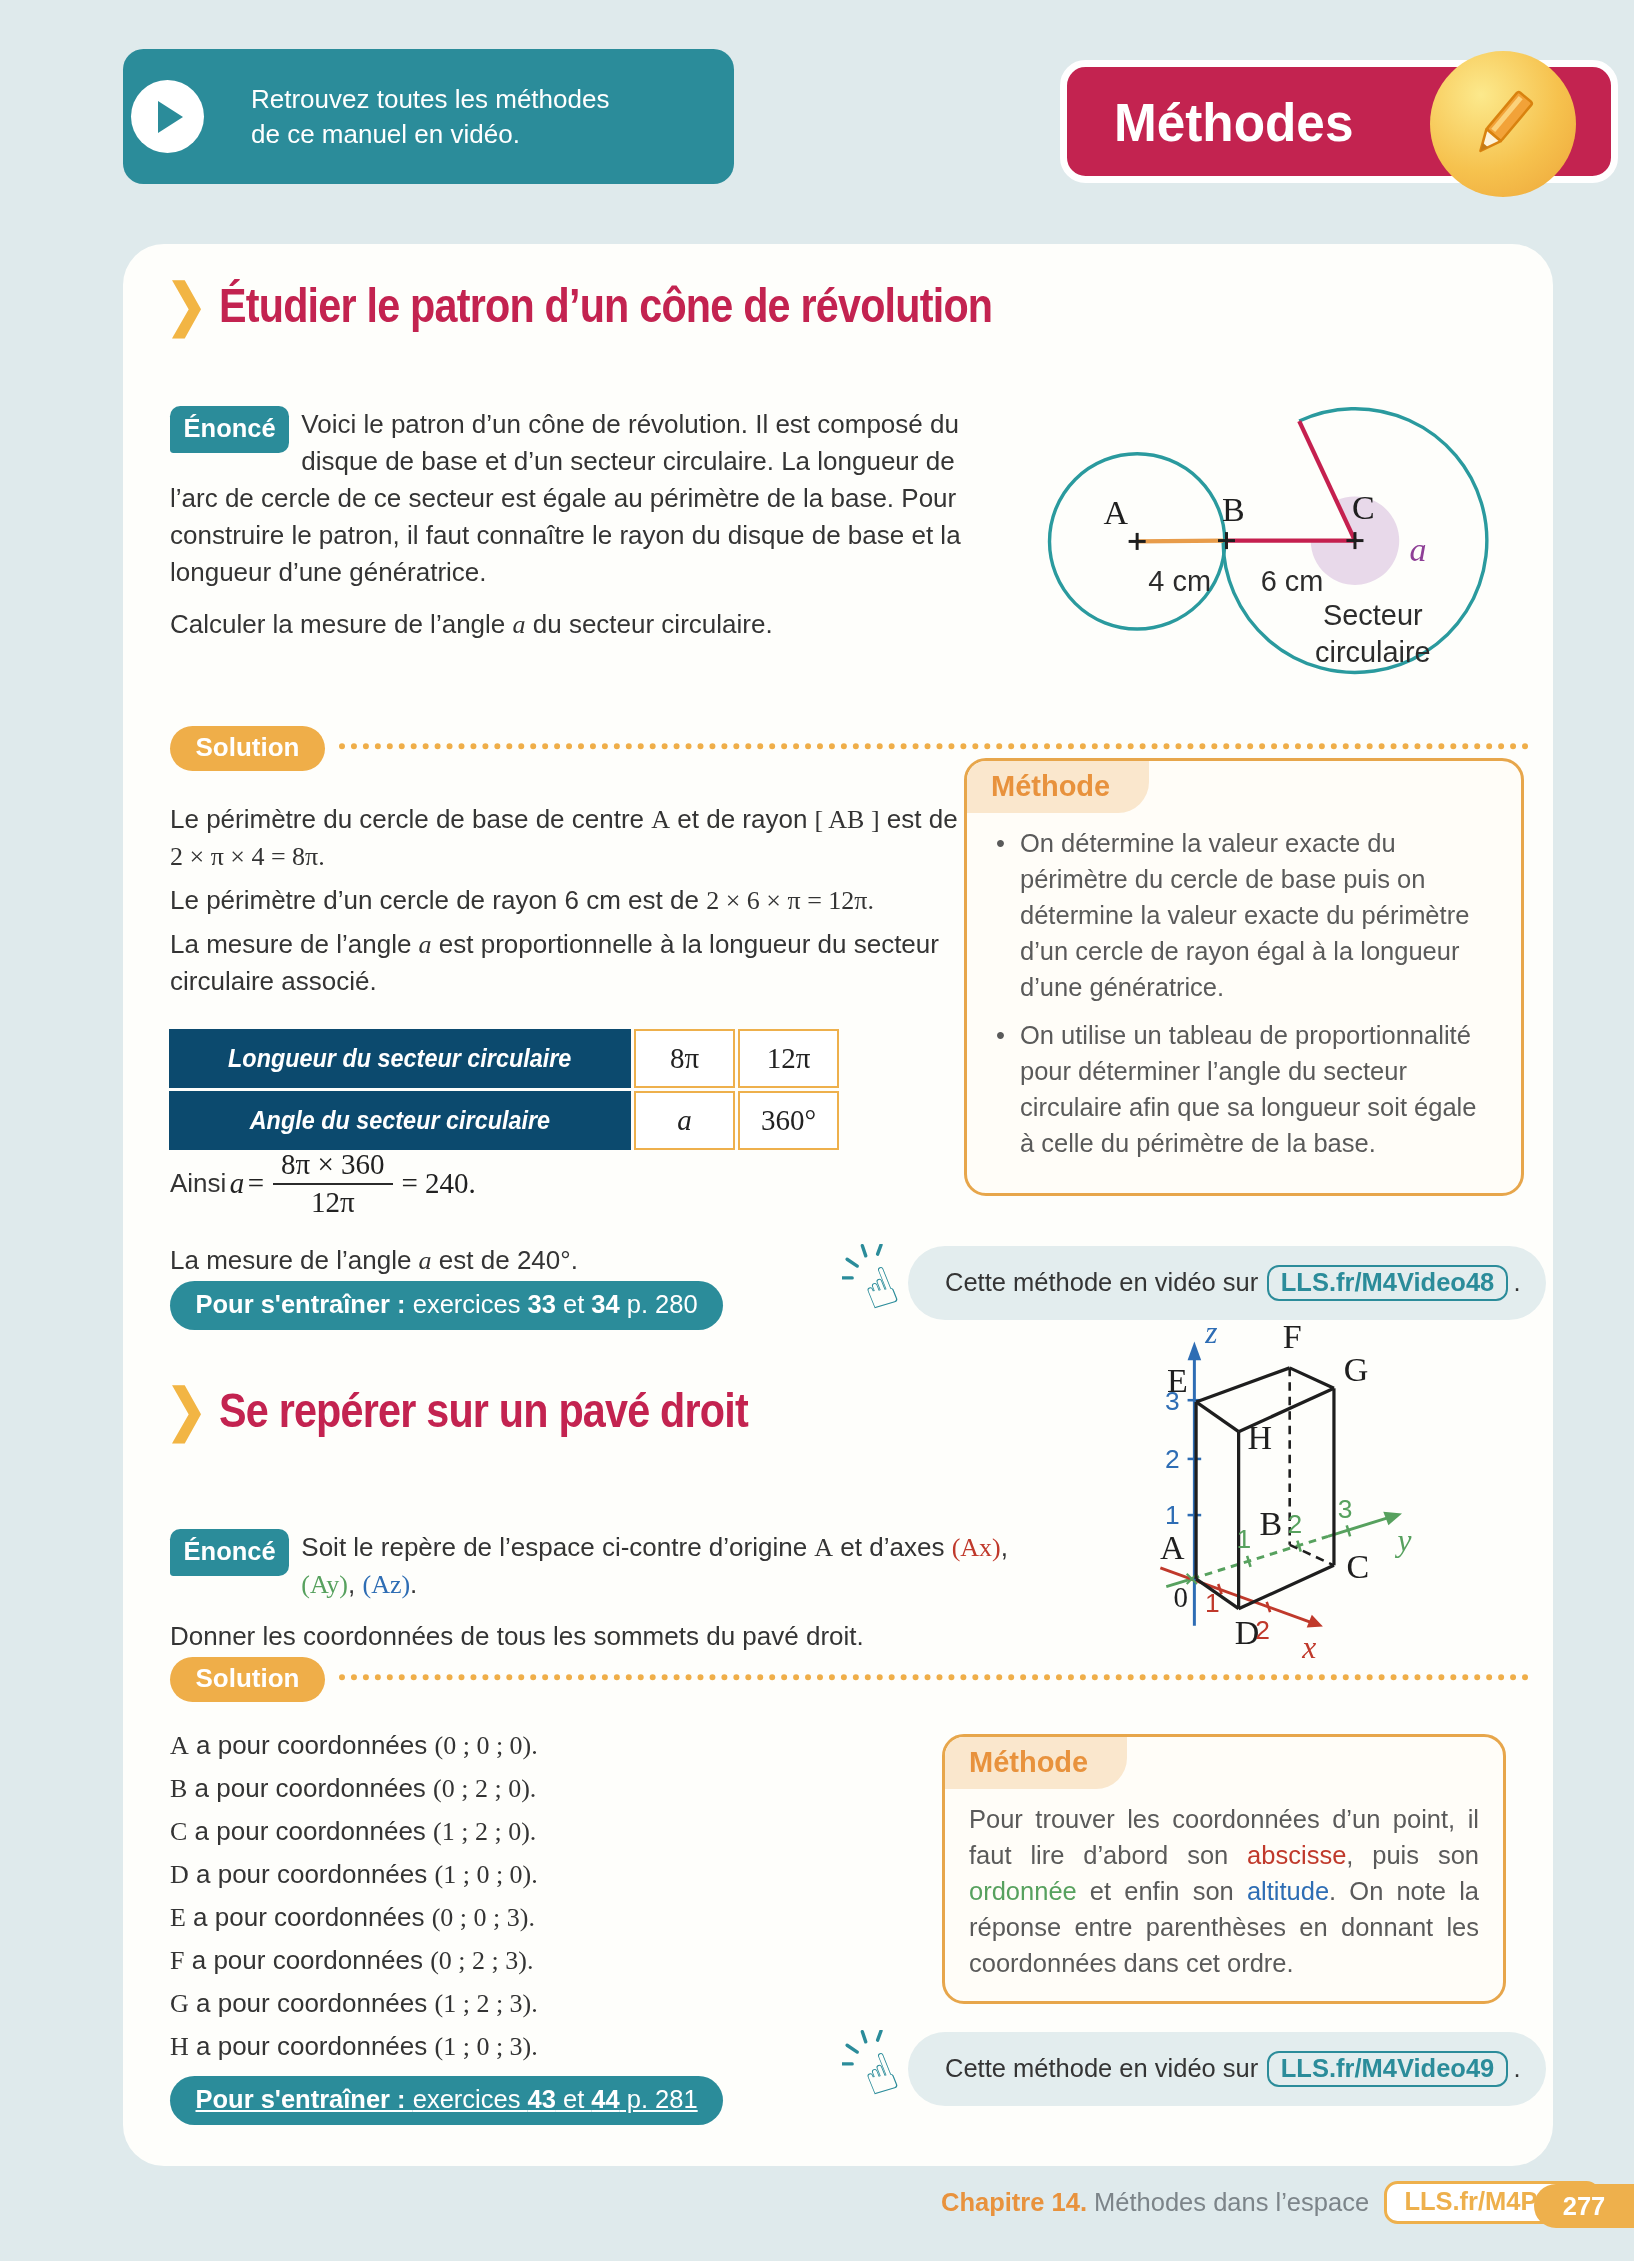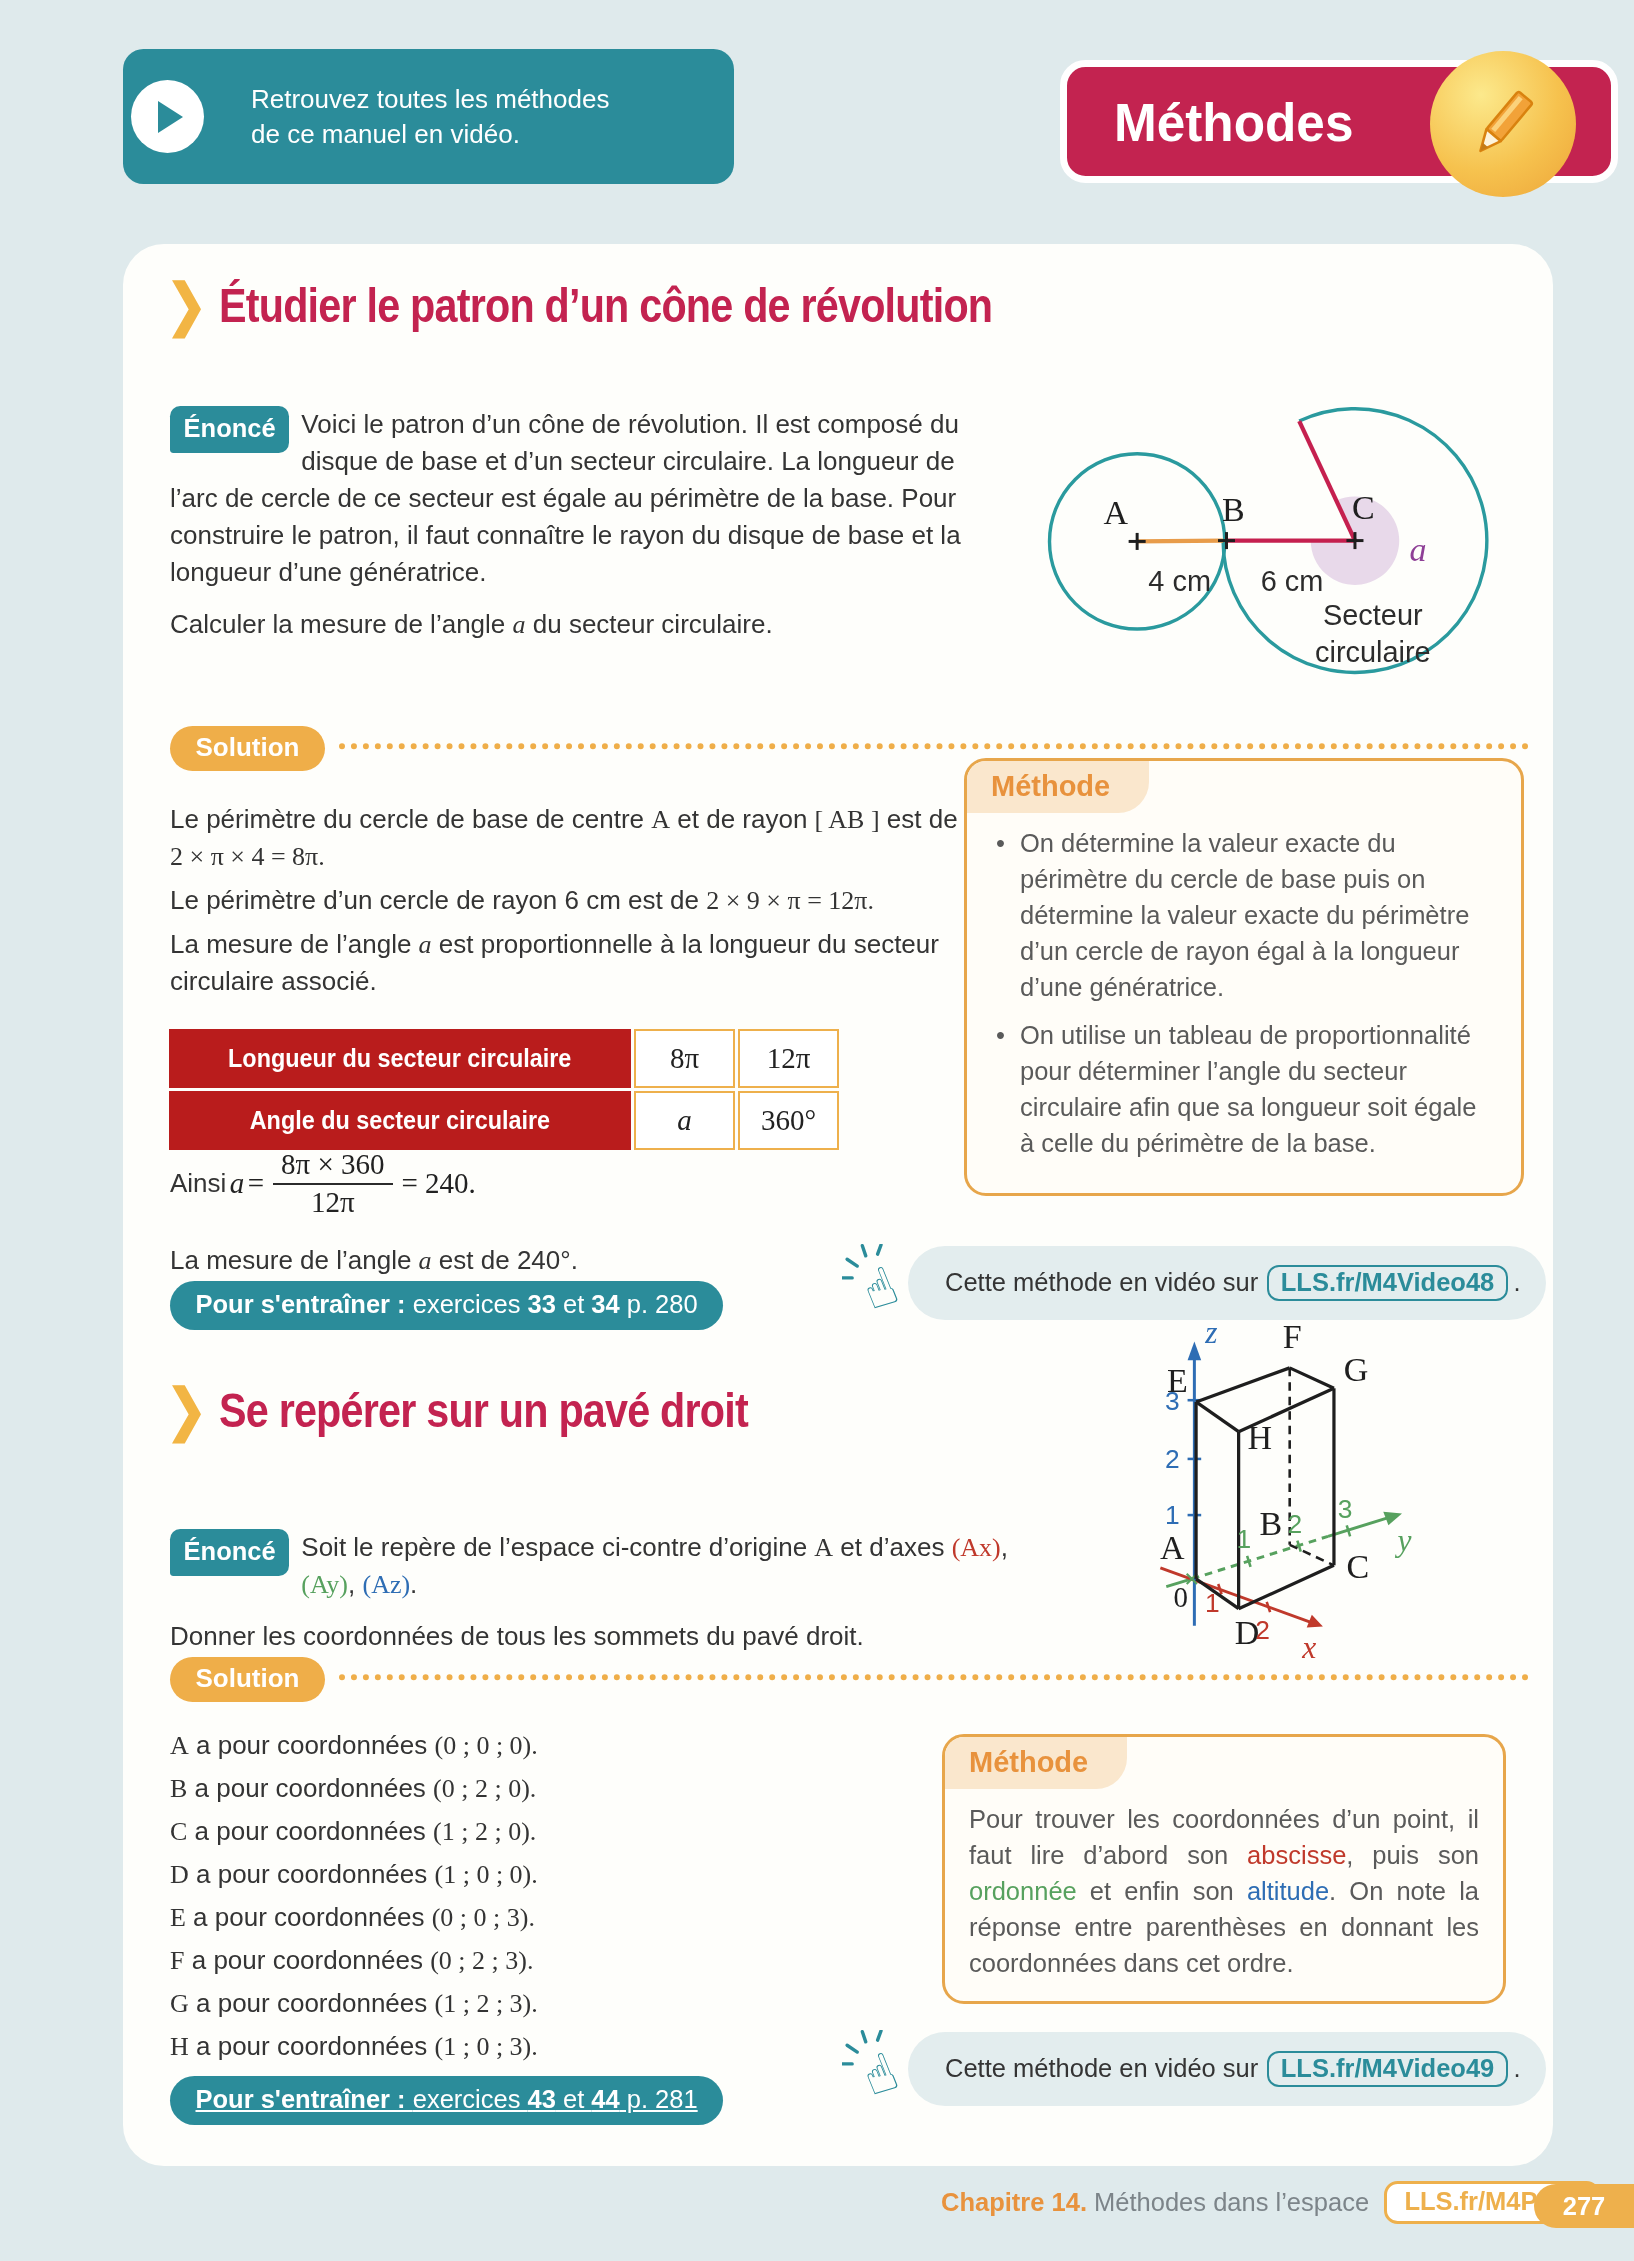--- a/index.html
+++ b/index.html
@@ -36,22 +36,22 @@
     border-radius:10.2px 10.2px 10.2px 3.4px;padding:4.3px 13.6px 6px;margin-right:12px;}
   .body-txt{font-size:26px;line-height:37px;color:#343434;margin-top:12px;}
 
   .sol-row{position:absolute;display:flex;align-items:center;width:1359px;}
   .badge-solution{background:#efae49;color:#fff;font-weight:bold;font-size:26px;
     border-radius:851px;padding:6px 25.5px 7.7px;flex:0 0 auto;}
   .sol-dots{flex:1;border-bottom:6px dotted #efae49;height:0;margin-left:13.6px;transform:translateY(-1.7px);}
 
   
   .ptable{border-spacing:3.4px;border-collapse:separate;}
-  .ptable .hd{width:460px;height:53px;background:#b91c1c;color:#fff;font-weight:bold;
-    font-size:26px;text-align:center;vertical-align:middle;}
+  .ptable .hd{width:460px;height:53px;background:#0c4a6e;color:#fff;font-weight:bold;
+    font-size:26px;text-align:center;vertical-align:middle;font-style:italic;}
   .ptable .hd span{display:inline-block;transform:scaleX(.9);white-space:nowrap;}
   .ptable .vl{width:95px;height:53px;background:#fff;border:2.6px solid #eeb04c;
     font-family:"Liberation Serif",serif;font-size:29px;text-align:center;vertical-align:middle;color:#222;}
 
   .ainsi{display:flex;align-items:center;font-family:"Liberation Serif",serif;font-size:29px;color:#222;}
   .ainsi .plain{font-family:"Liberation Sans",sans-serif;color:#343434;font-size:26px;}
   .frac{display:inline-block;text-align:center;margin:0 8.5px;vertical-align:middle;}
   .frac .num{display:block;border-bottom:2.6px solid #2b2b2b;padding:0 8.5px 1.7px;}
   .frac .den{display:block;padding-top:1.7px;}
 
@@ -170,21 +170,21 @@
       <p class="q"><span>Calculer la mesure de l’angle </span><span class="vr">a</span><span> du secteur circulaire.</span></p>
     </div>
 
     <div class="sol-row" style="left:47px;top:482px;">
       <span class="badge-solution">Solution</span>
       <span class="sol-dots"></span>
     </div>
 
     <div class="body-txt" style="position:absolute;left:47px;top:545px;width:796px;line-height:37px;">
       <p><span>Le périmètre du cercle de base de centre </span><span class="sf">A</span><span> et de rayon </span><span class="sf">[ AB ]</span><span> est de </span><span class="sf">2 × π × 4 = 8π.</span></p>
-      <p><span>Le périmètre d’un cercle de rayon 6 cm est de </span><span class="sf">2 × 9 × π = 12π.</span></p>
+      <p><span>Le périmètre d’un cercle de rayon 6 cm est de </span><span class="sf">2 × 6 × π = 12π.</span></p>
       <p><span>La mesure de l’angle </span><span class="vr">a</span><span> est proportionnelle à la longueur du secteur circulaire associé.</span></p>
     </div>
 
     <table class="ptable" style="position:absolute;left:43px;top:782px;">
       <tbody>
           <tr>
         <td class="hd"><span>Longueur du secteur circulaire</span></td>
         <td class="vl">8π</td>
         <td class="vl">12π</td>
       </tr>

